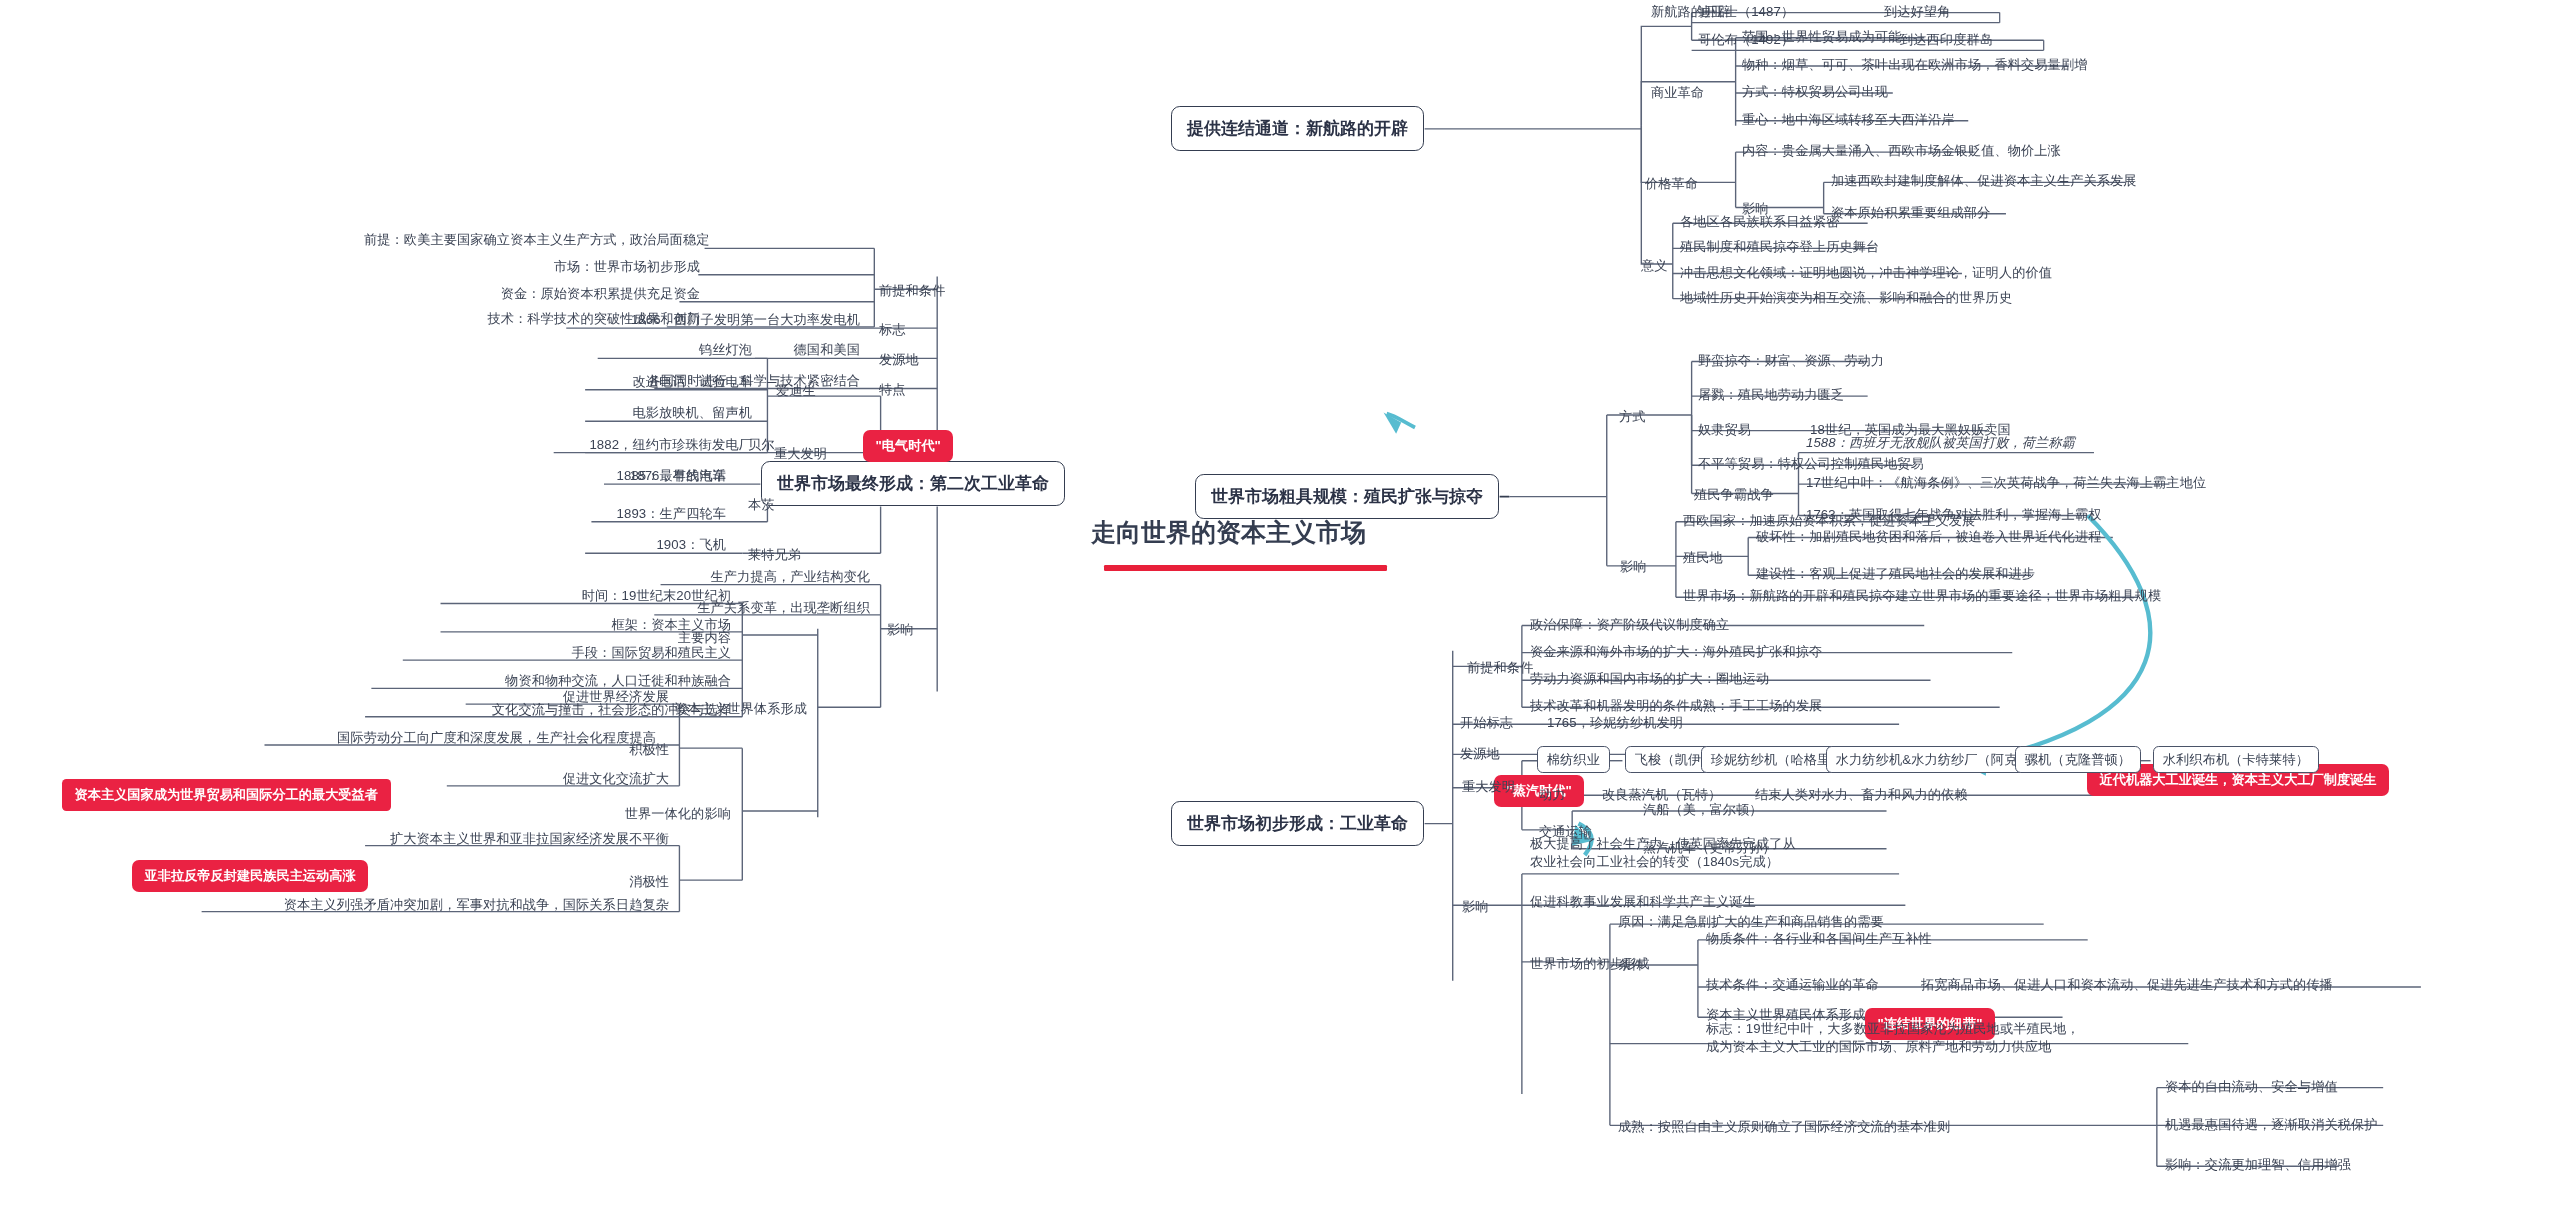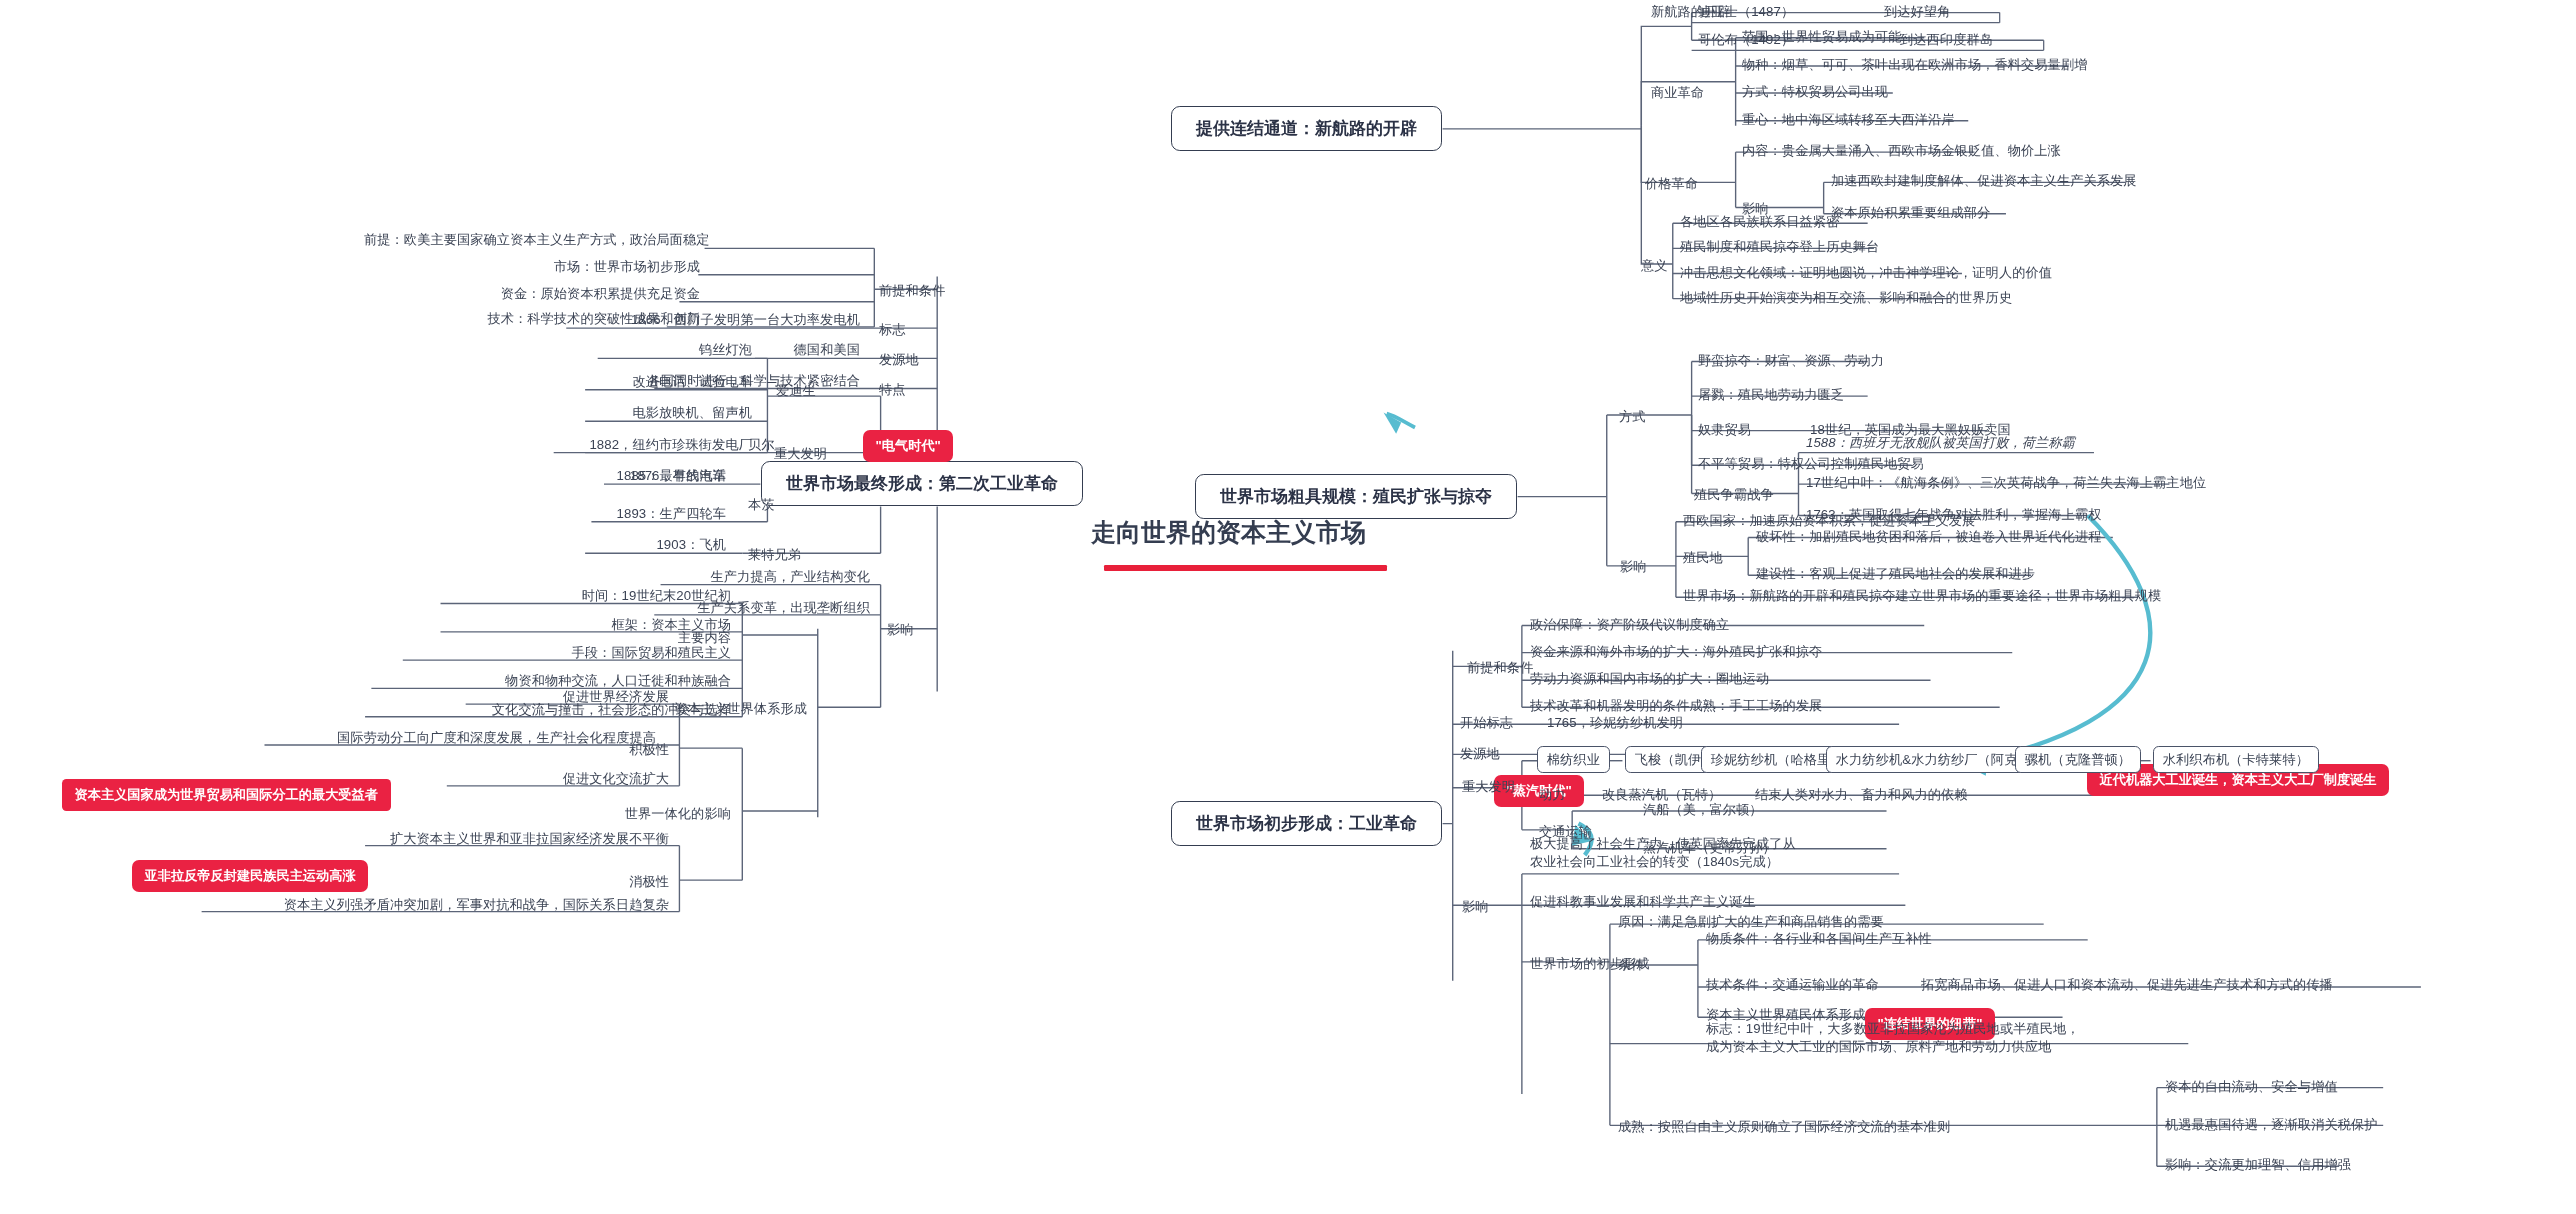--- a/index.html
+++ b/index.html
@@ -19,21 +19,21 @@
   .n.two{white-space:normal;}
 
   
   .boxed{
     border:1.3px solid #4a5368;border-radius:5.7px;padding:3.8px 8.8px;background:#fff;
   }
 
   
   .topic{
     position:absolute;border:1.9px solid #343d50;border-radius:8.8px;background:#fff;
-    font-size:17px;font-weight:bold;color:#2b3246;padding:10px 24px;white-space:nowrap;
+    font-size:17px;font-weight:bold;color:#2b3246;padding:10px 15px;white-space:nowrap;
     box-shadow:0 0 0 0.6px #fff;
   }
 
   
   .root{
     position:absolute;font-size:25px;font-weight:bold;color:#343d50;white-space:nowrap;
   }
   .root-underline{position:absolute;height:5.7px;background:#e8203a;border-radius:1.3px;}
 
   

